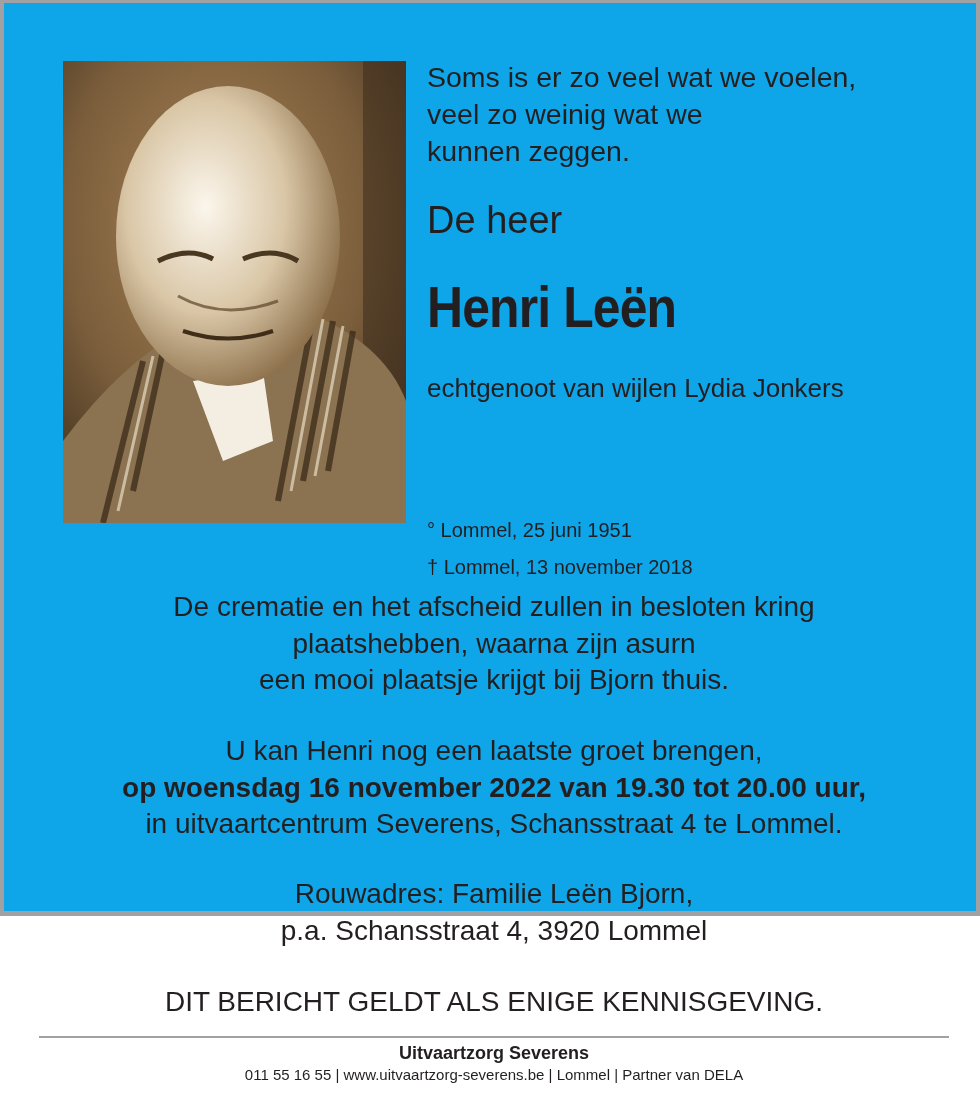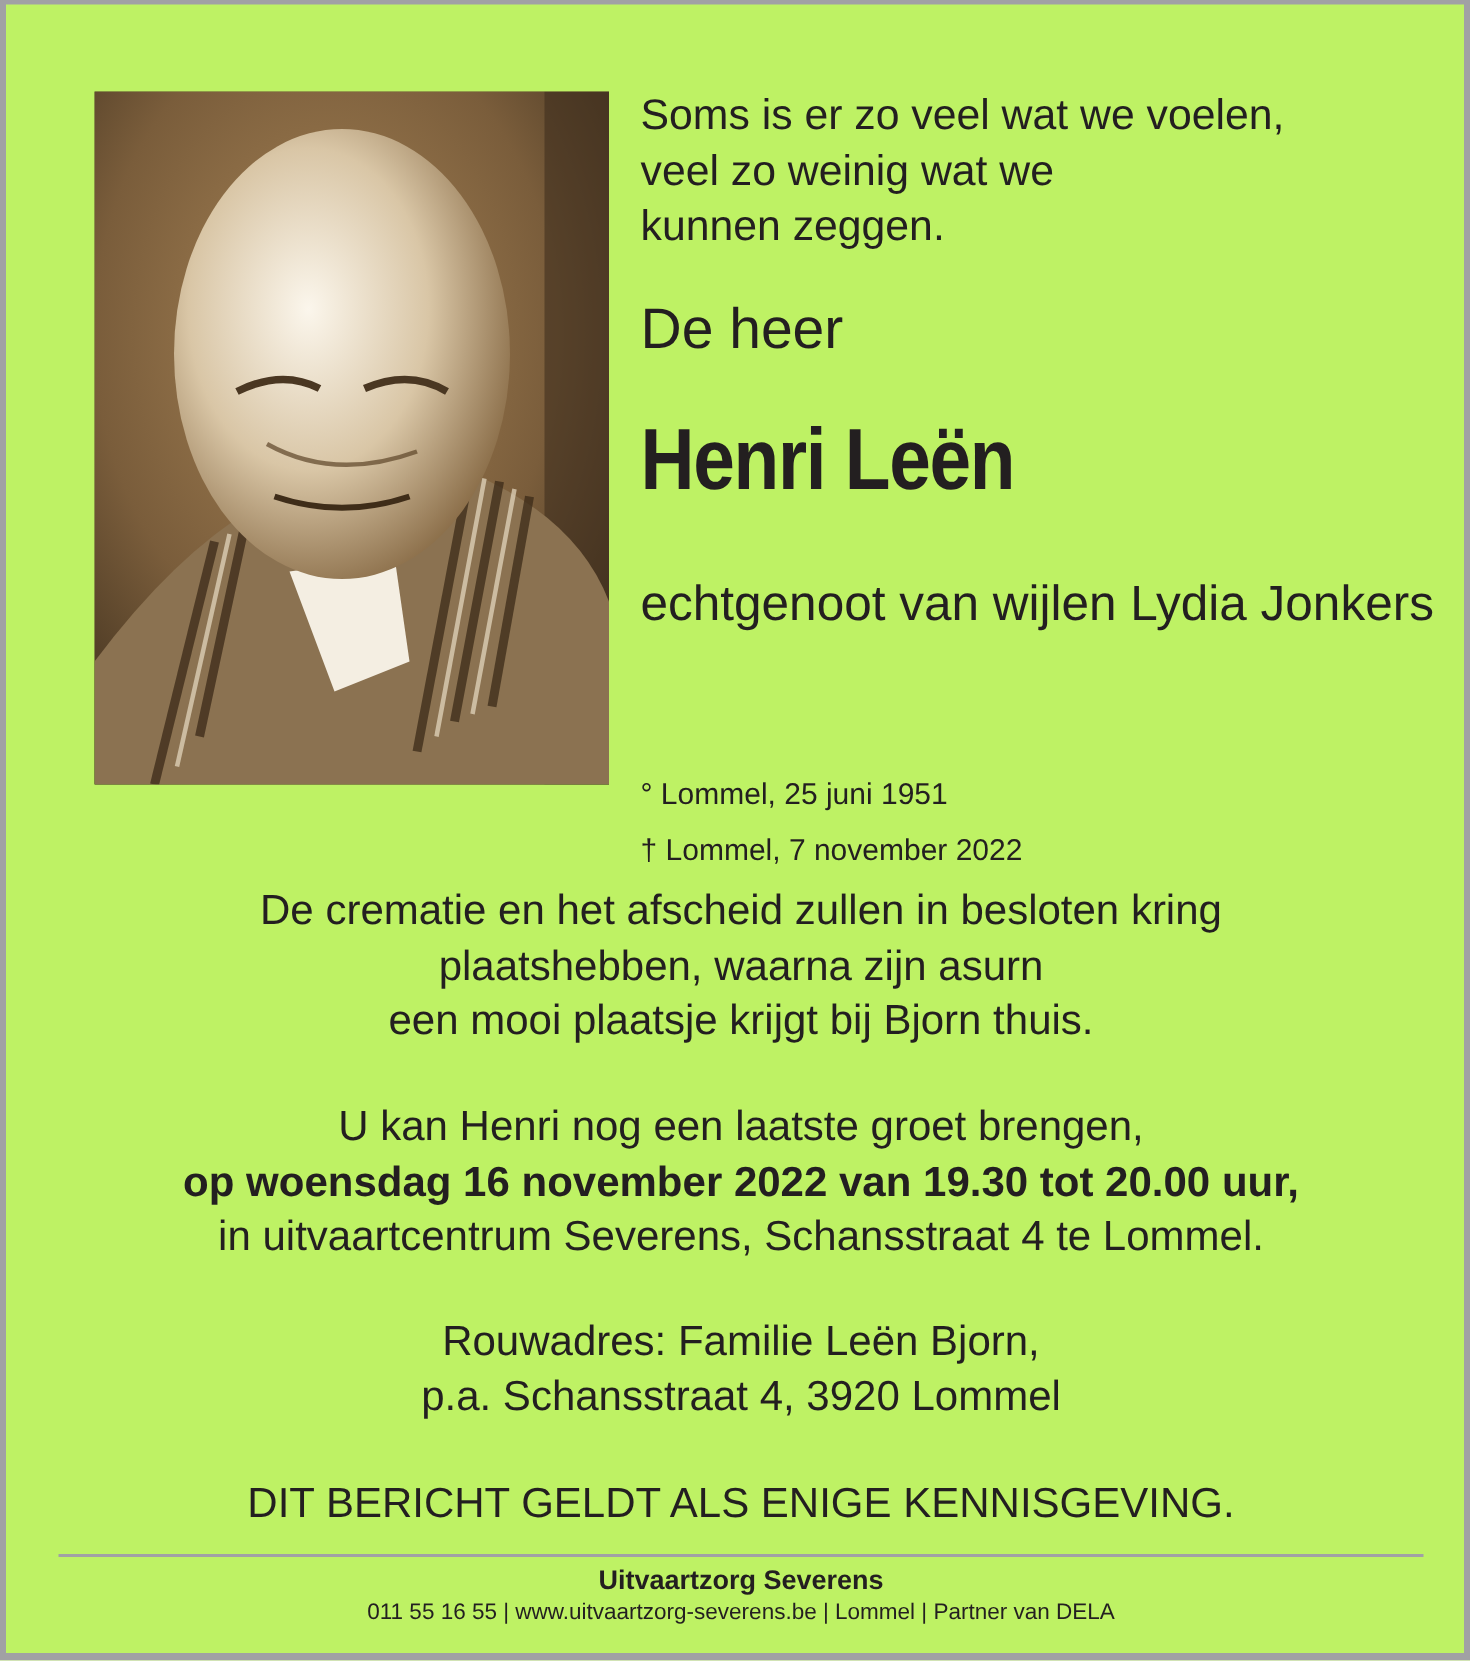--- a/index.html
+++ b/index.html
@@ -1,35 +1,35 @@
 <!DOCTYPE html>
 <html><head>
 <meta charset="utf-8">
 <style>
   html, body { margin: 0; padding: 0; background: #fff; }
   body { width: 980px; height: 1107px; position: relative; overflow: hidden; }
   .frame {
-    position: absolute; left: 0; top: 0; width: 980px; height: 1107px;
+    position: absolute; left: 0; top: 0; width: 980px; height: 916px;
     box-sizing: border-box;
     border-top: 3px solid #a1a1a4; border-left: 4px solid #a1a1a4;
     border-right: 4px solid #a1a1a4; border-bottom: 5px solid #a1a1a4;
-    background: #bef264;
+    background: #0ea5e9;
   }
   .txt { font-family: "Liberation Sans", sans-serif; color: #231f20; }
   .photo {
     position: absolute; left: 59px; top: 58px; width: 343px; height: 462px;
     overflow: hidden;
     background: radial-gradient(ellipse at 50% 40%, #8a6a43 0%, #6b5234 55%, #4a3823 100%);
   }
   .photo svg { width: 100%; height: 100%; display: block; }
   .right { position: absolute; left: 423px; }
   .poem { top: 56px; font-size: 28.5px; line-height: 37px; }
   .title { top: 196px; font-size: 38px; }
   .name { top: 270px; font-size: 58px; font-weight: bold; letter-spacing: -1px; transform: scaleX(0.86); transform-origin: left top; }
-  .spouse { top: 380px; font-size: 33px; }
+  .spouse { top: 370px; font-size: 26px; }
   .dates { top: 509px; font-size: 20px; line-height: 37px; }
   .center { position: absolute; left: 0; width: 980px; text-align: center; }
   .p1 { top: 586px; font-size: 28px; line-height: 36.5px; }
   .p2 { top: 730px; font-size: 28px; line-height: 36.5px; }
   .p2 .bold { font-weight: bold; }
   .p3 { top: 873px; font-size: 28px; line-height: 36.5px; }
   .notice { top: 983px; font-size: 28px; }
   .rule { position: absolute; left: 35px; top: 1033px; width: 910px; height: 2px; background: #a1a1a4; }
   .funeral-name { top: 1040px; font-size: 18px; font-weight: bold; }
   .funeral-info { top: 1063px; font-size: 15px; }
@@ -87,21 +87,21 @@
   <div class="right txt name">Henri Leën</div>
   <div class="right txt spouse">echtgenoot van wijlen Lydia Jonkers</div>
 
   <div class="right txt dates">
     <div>
       <span>°</span>
       <span>Lommel, 25 juni 1951</span>
     </div>
     <div>
       <span>†</span>
-      <span>Lommel, 7 november 2022</span>
+      <span>Lommel, 13 november 2018</span>
     </div>
   </div>
 
   <div class="center txt p1">
     <div>De crematie en het afscheid zullen in besloten kring</div>
     <div>plaatshebben, waarna zijn asurn</div>
     <div>een mooi plaatsje krijgt bij Bjorn thuis.</div>
   </div>
 
   <div class="center txt p2">

